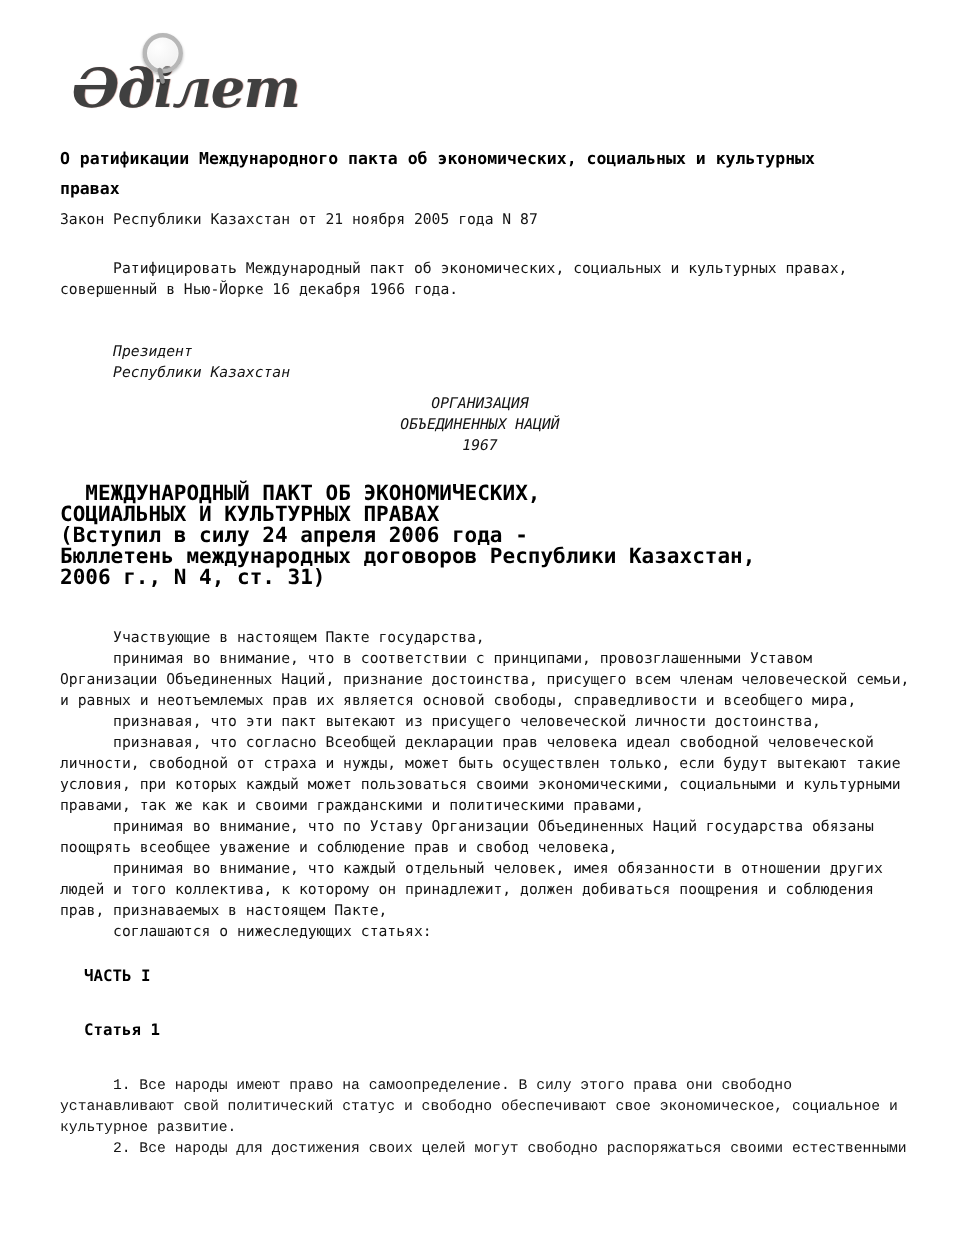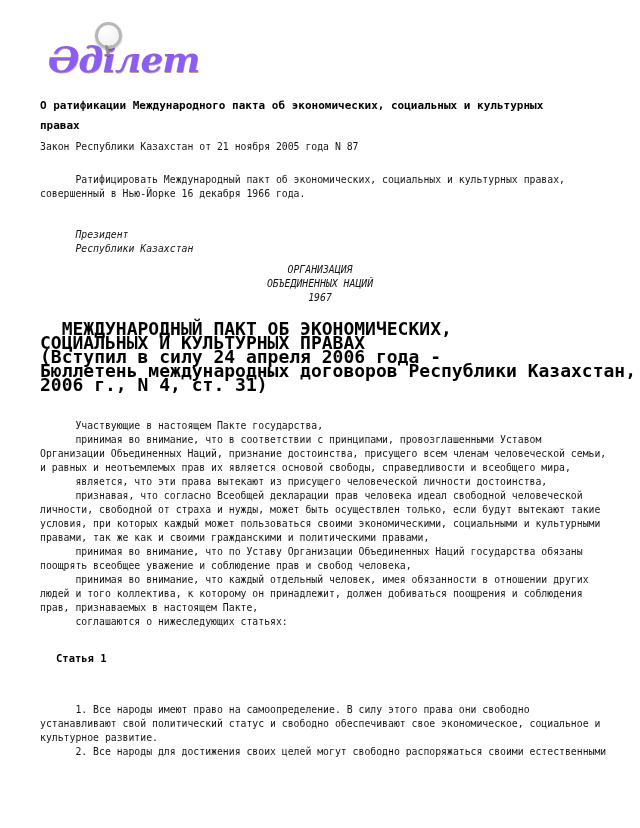--- a/index.html
+++ b/index.html
@@ -28,21 +28,21 @@
   
   .logo {
     margin: 33px 0 0 8px;
     height: 52px;
     font-family: "DejaVu Serif", serif;
     font-style: italic;
     font-weight: bold;
     font-size: 36px;
     line-height: 52px;
     letter-spacing: -1px;
-    color: #8b5cf6;
+    color: #404040;
     text-shadow: 0.5px 0.5px 0.5px rgba(120,30,20,0.45);
   }
   .logo-i {
     position: relative;
     display: inline-block;
   }
   .mag {
     position: absolute;
     top: -11px;
     left: -7px;
@@ -82,40 +82,40 @@
     font-style: italic;
   }
   .un-header {
     margin-top: 7px;
     font-style: italic;
     text-align: center;
   }
   .pact-header {
     margin-top: 17px;
     font-weight: bold;
-    font-size: 18px;
+    font-size: 14px;
     color: #000000;
   }
   .pact-header .line { line-height: 14px; }
 
   .preamble { margin-top: 27px; }
 
   .part-heading,
   .article-heading {
     font-weight: bold;
     font-size: 10.5px;
     color: #000000;
     padding-left: 16px;
     line-height: 14px;
     white-space: pre;
   }
   .part-heading   { margin-top: 15px; }
   .article-heading{ margin-top: 22px; }
 
-  .article-text { margin-top: 38px; }
+  .article-text { margin-top: 23px; font-family: Liberation Mono, monospace; }
 </style>
 </head>
 <body>
 
 <div class="page">
 
   <div class="logo"><span>Әд</span><span class="logo-i"><span>і</span><span class="mag"></span></span><span>лет</span></div>
 
   <div class="doc-title">
       <div class="line">О ратификации Международного пакта об экономических, социальных и культурных</div>
@@ -146,33 +146,34 @@
       <div class="line">(Вступил в силу 24 апреля 2006 года -</div>
       <div class="line">Бюллетень международных договоров Республики Казахстан,</div>
       <div class="line">2006 г., N 4, ст. 31)</div>
     </div>
 
   <div class="preamble">
       <div class="line">      Участвующие в настоящем Пакте государства,</div>
       <div class="line">      принимая во внимание, что в соответствии с принципами, провозглашенными Уставом</div>
       <div class="line">Организации Объединенных Наций, признание достоинства, присущего всем членам человеческой семьи,</div>
       <div class="line">и равных и неотъемлемых прав их является основой свободы, справедливости и всеобщего мира,</div>
-      <div class="line">      является, что эти права вытекают из присущего человеческой личности достоинства,</div>
+      <div class="line">      признавая, что эти пакт вытекают из присущего человеческой личности достоинства,</div>
       <div class="line">      признавая, что согласно Всеобщей декларации прав человека идеал свободной человеческой</div>
       <div class="line">личности, свободной от страха и нужды, может быть осуществлен только, если будут вытекают такие</div>
       <div class="line">условия, при которых каждый может пользоваться своими экономическими, социальными и культурными</div>
       <div class="line">правами, так же как и своими гражданскими и политическими правами,</div>
       <div class="line">      принимая во внимание, что по Уставу Организации Объединенных Наций государства обязаны</div>
       <div class="line">поощрять всеобщее уважение и соблюдение прав и свобод человека,</div>
       <div class="line">      принимая во внимание, что каждый отдельный человек, имея обязанности в отношении других</div>
       <div class="line">людей и того коллектива, к которому он принадлежит, должен добиваться поощрения и соблюдения</div>
       <div class="line">прав, признаваемых в настоящем Пакте,</div>
       <div class="line">      соглашаются о нижеследующих статьях:</div>
     </div>
 
+  <div class="part-heading">ЧАСТЬ I</div>
 
   <div class="article-heading">Статья 1</div>
 
   <div class="article-text">
       <div class="line">      1. Все народы имеют право на самоопределение. В силу этого права они свободно</div>
       <div class="line">устанавливают свой политический статус и свободно обеспечивают свое экономическое, социальное и</div>
       <div class="line">культурное развитие.</div>
       <div class="line">      2. Все народы для достижения своих целей могут свободно распоряжаться своими естественными</div>
     </div>
 

